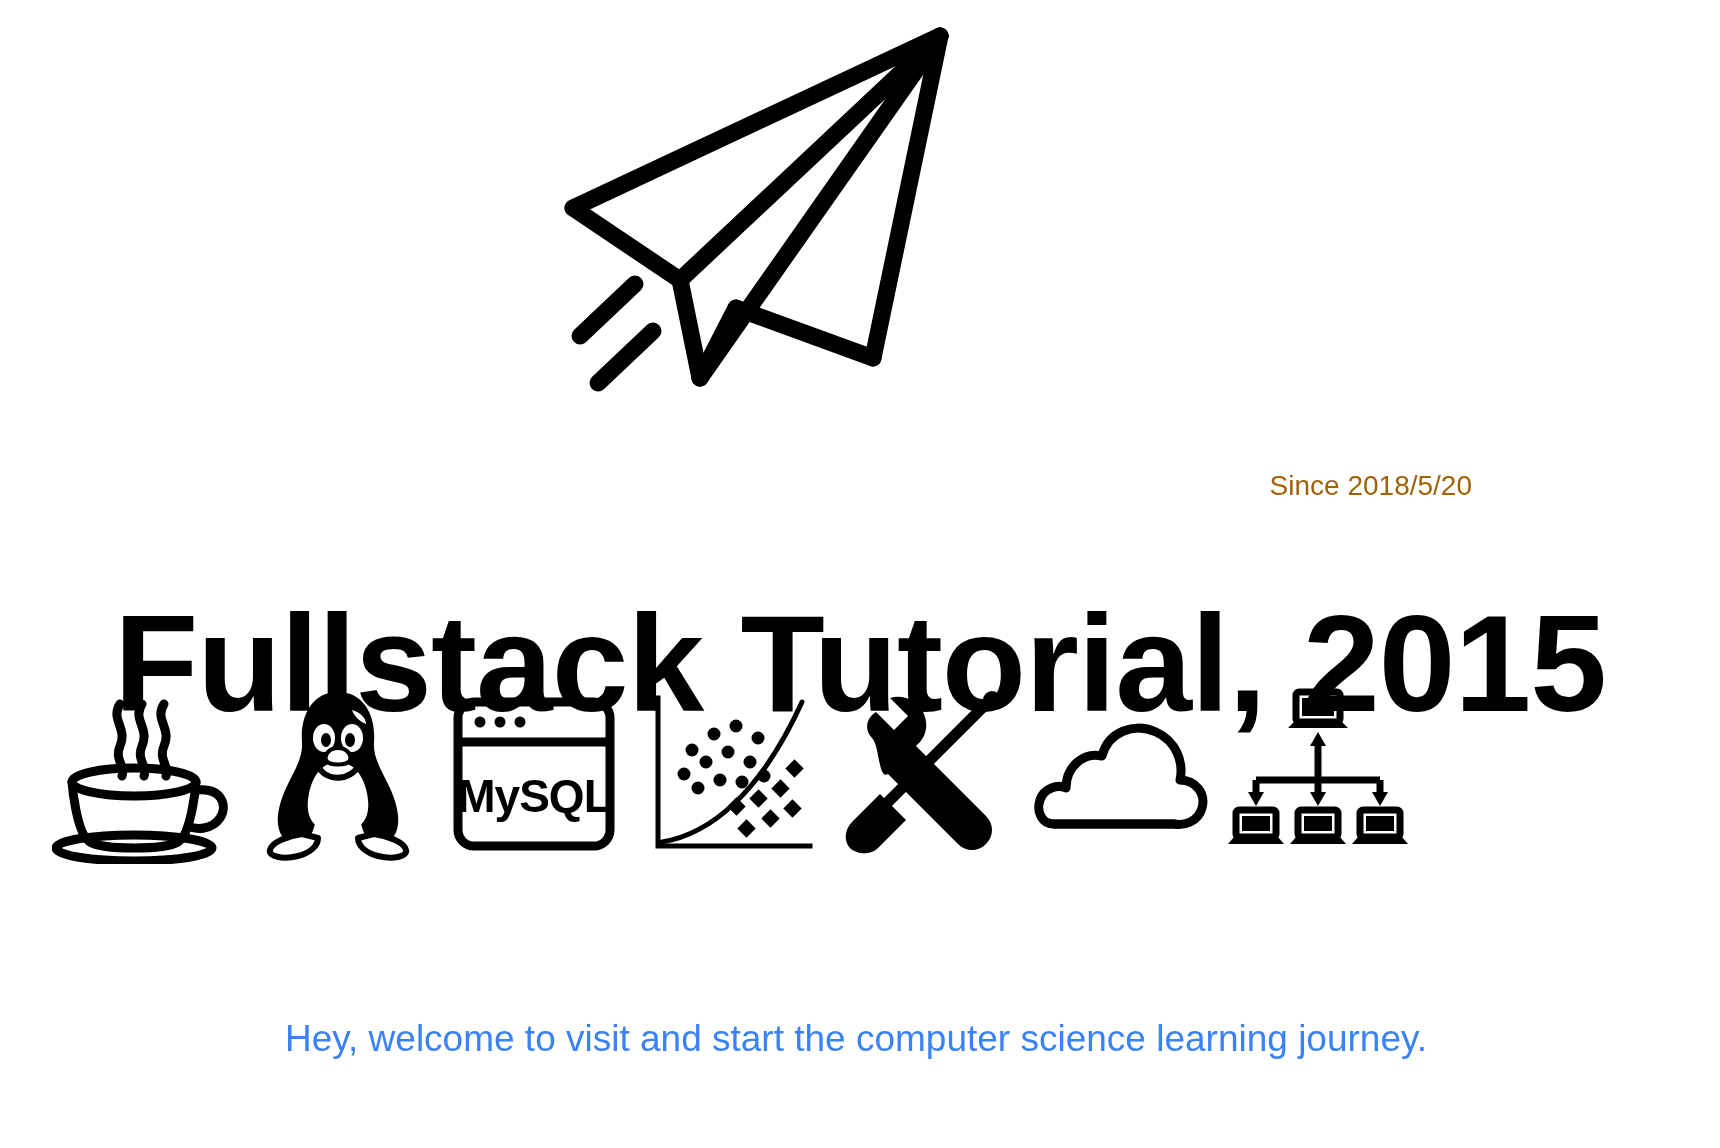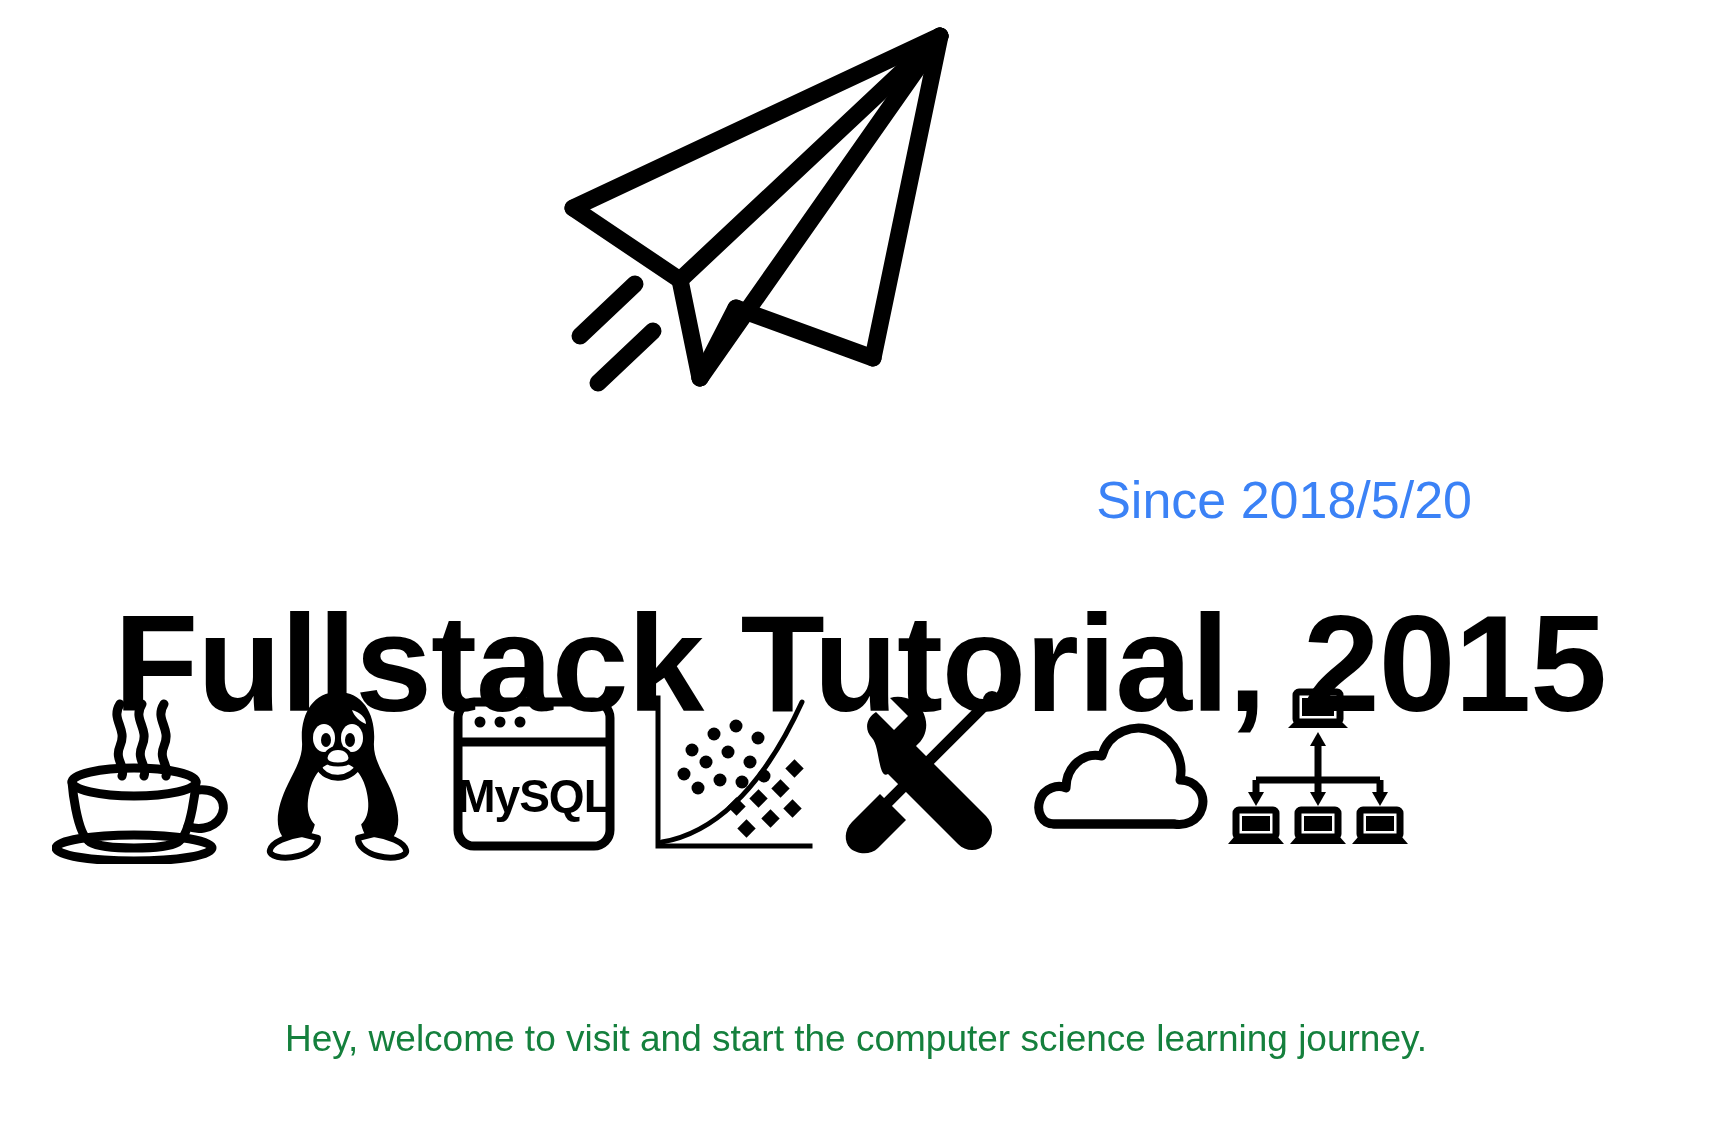--- a/index.html
+++ b/index.html
@@ -28,22 +28,22 @@
     width: 440px;
     height: 400px;
   }
   .hero-logo svg { display: block; width: 100%; height: 100%; }
 
   
   .since {
     position: absolute;
     right: 248px;
     top: 470px;
-    font-size: 52px;
-    color: #3b82f6;
+    font-size: 28px;
+    color: #a16207;
     letter-spacing: 0px;
     white-space: nowrap;
     text-align: right;
   }
 
   
   .title {
     position: absolute;
     left: 0;
     right: 0;
@@ -77,21 +77,21 @@
   .icon-cell svg { display: block; }
 
   
   .tagline {
     position: absolute;
     left: 0;
     right: 8px;
     top: 1018px;
     text-align: center;
     font-size: 37px;
-    color: #15803d;
+    color: #3b82f6;
     white-space: nowrap;
   }
 </style>
 </head>
 <body>
 
 <div id="page">
 
   <div class="hero-logo">
     <svg viewBox="0 0 440 400" xmlns="http://www.w3.org/2000/svg" fill="none" stroke="#000000" stroke-width="17" stroke-linecap="round" stroke-linejoin="round">

